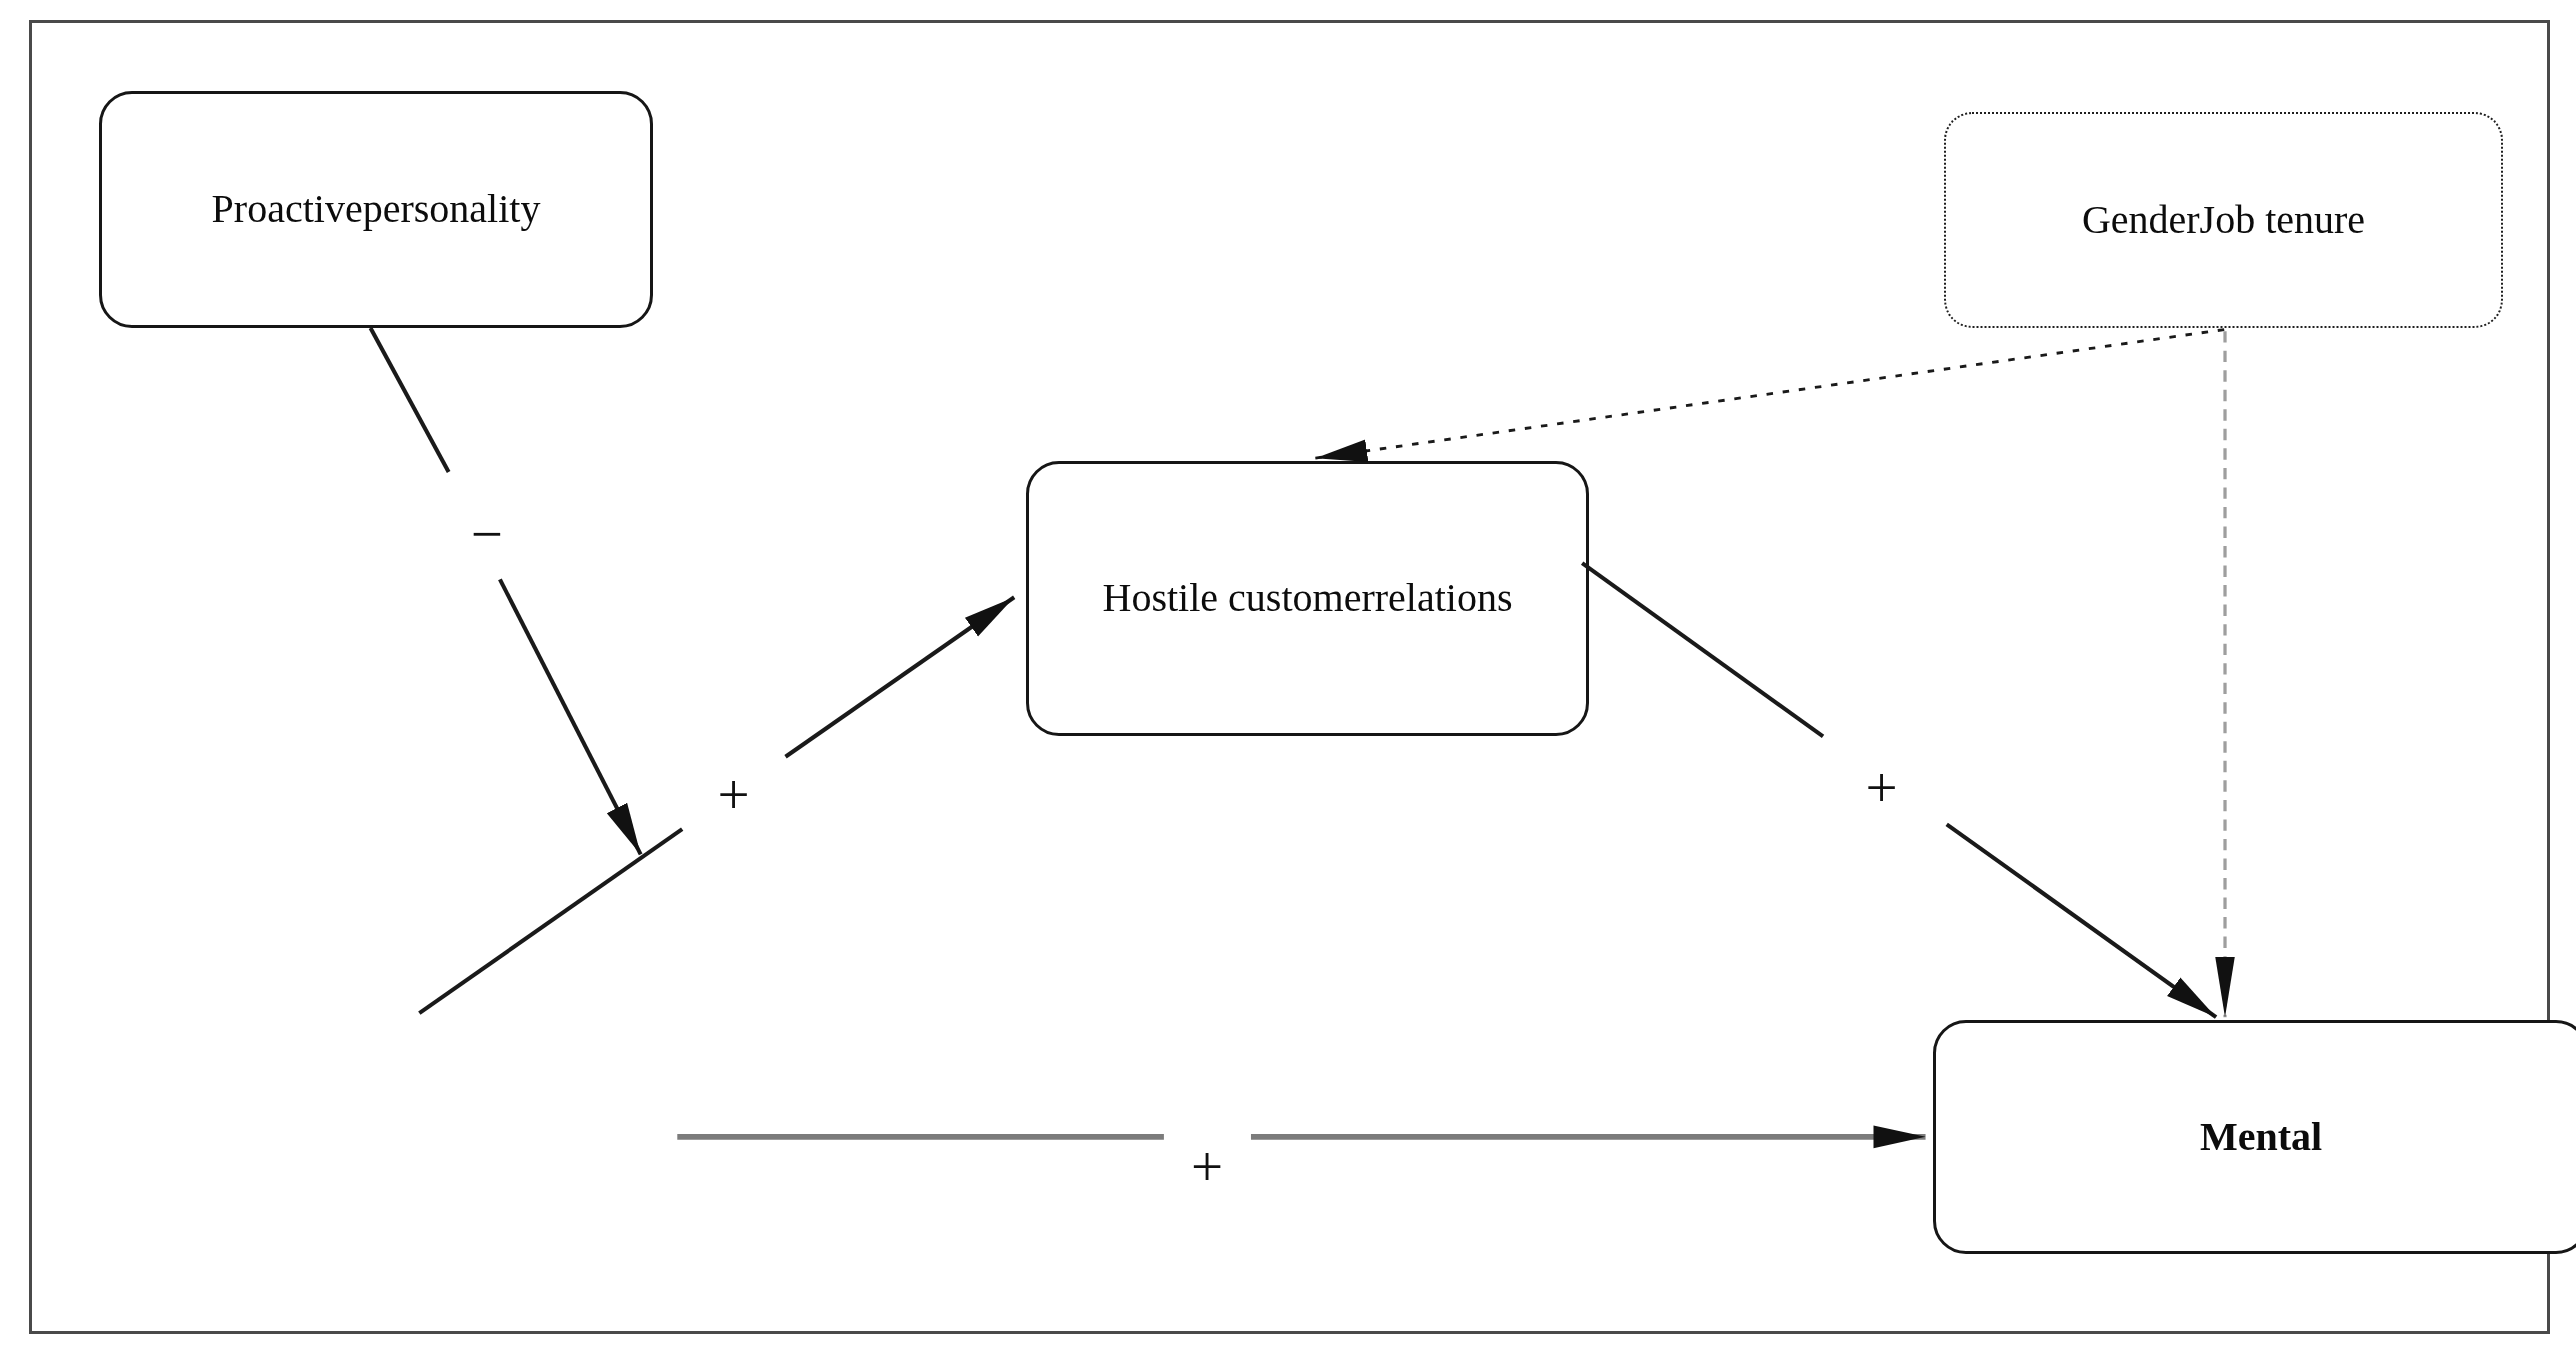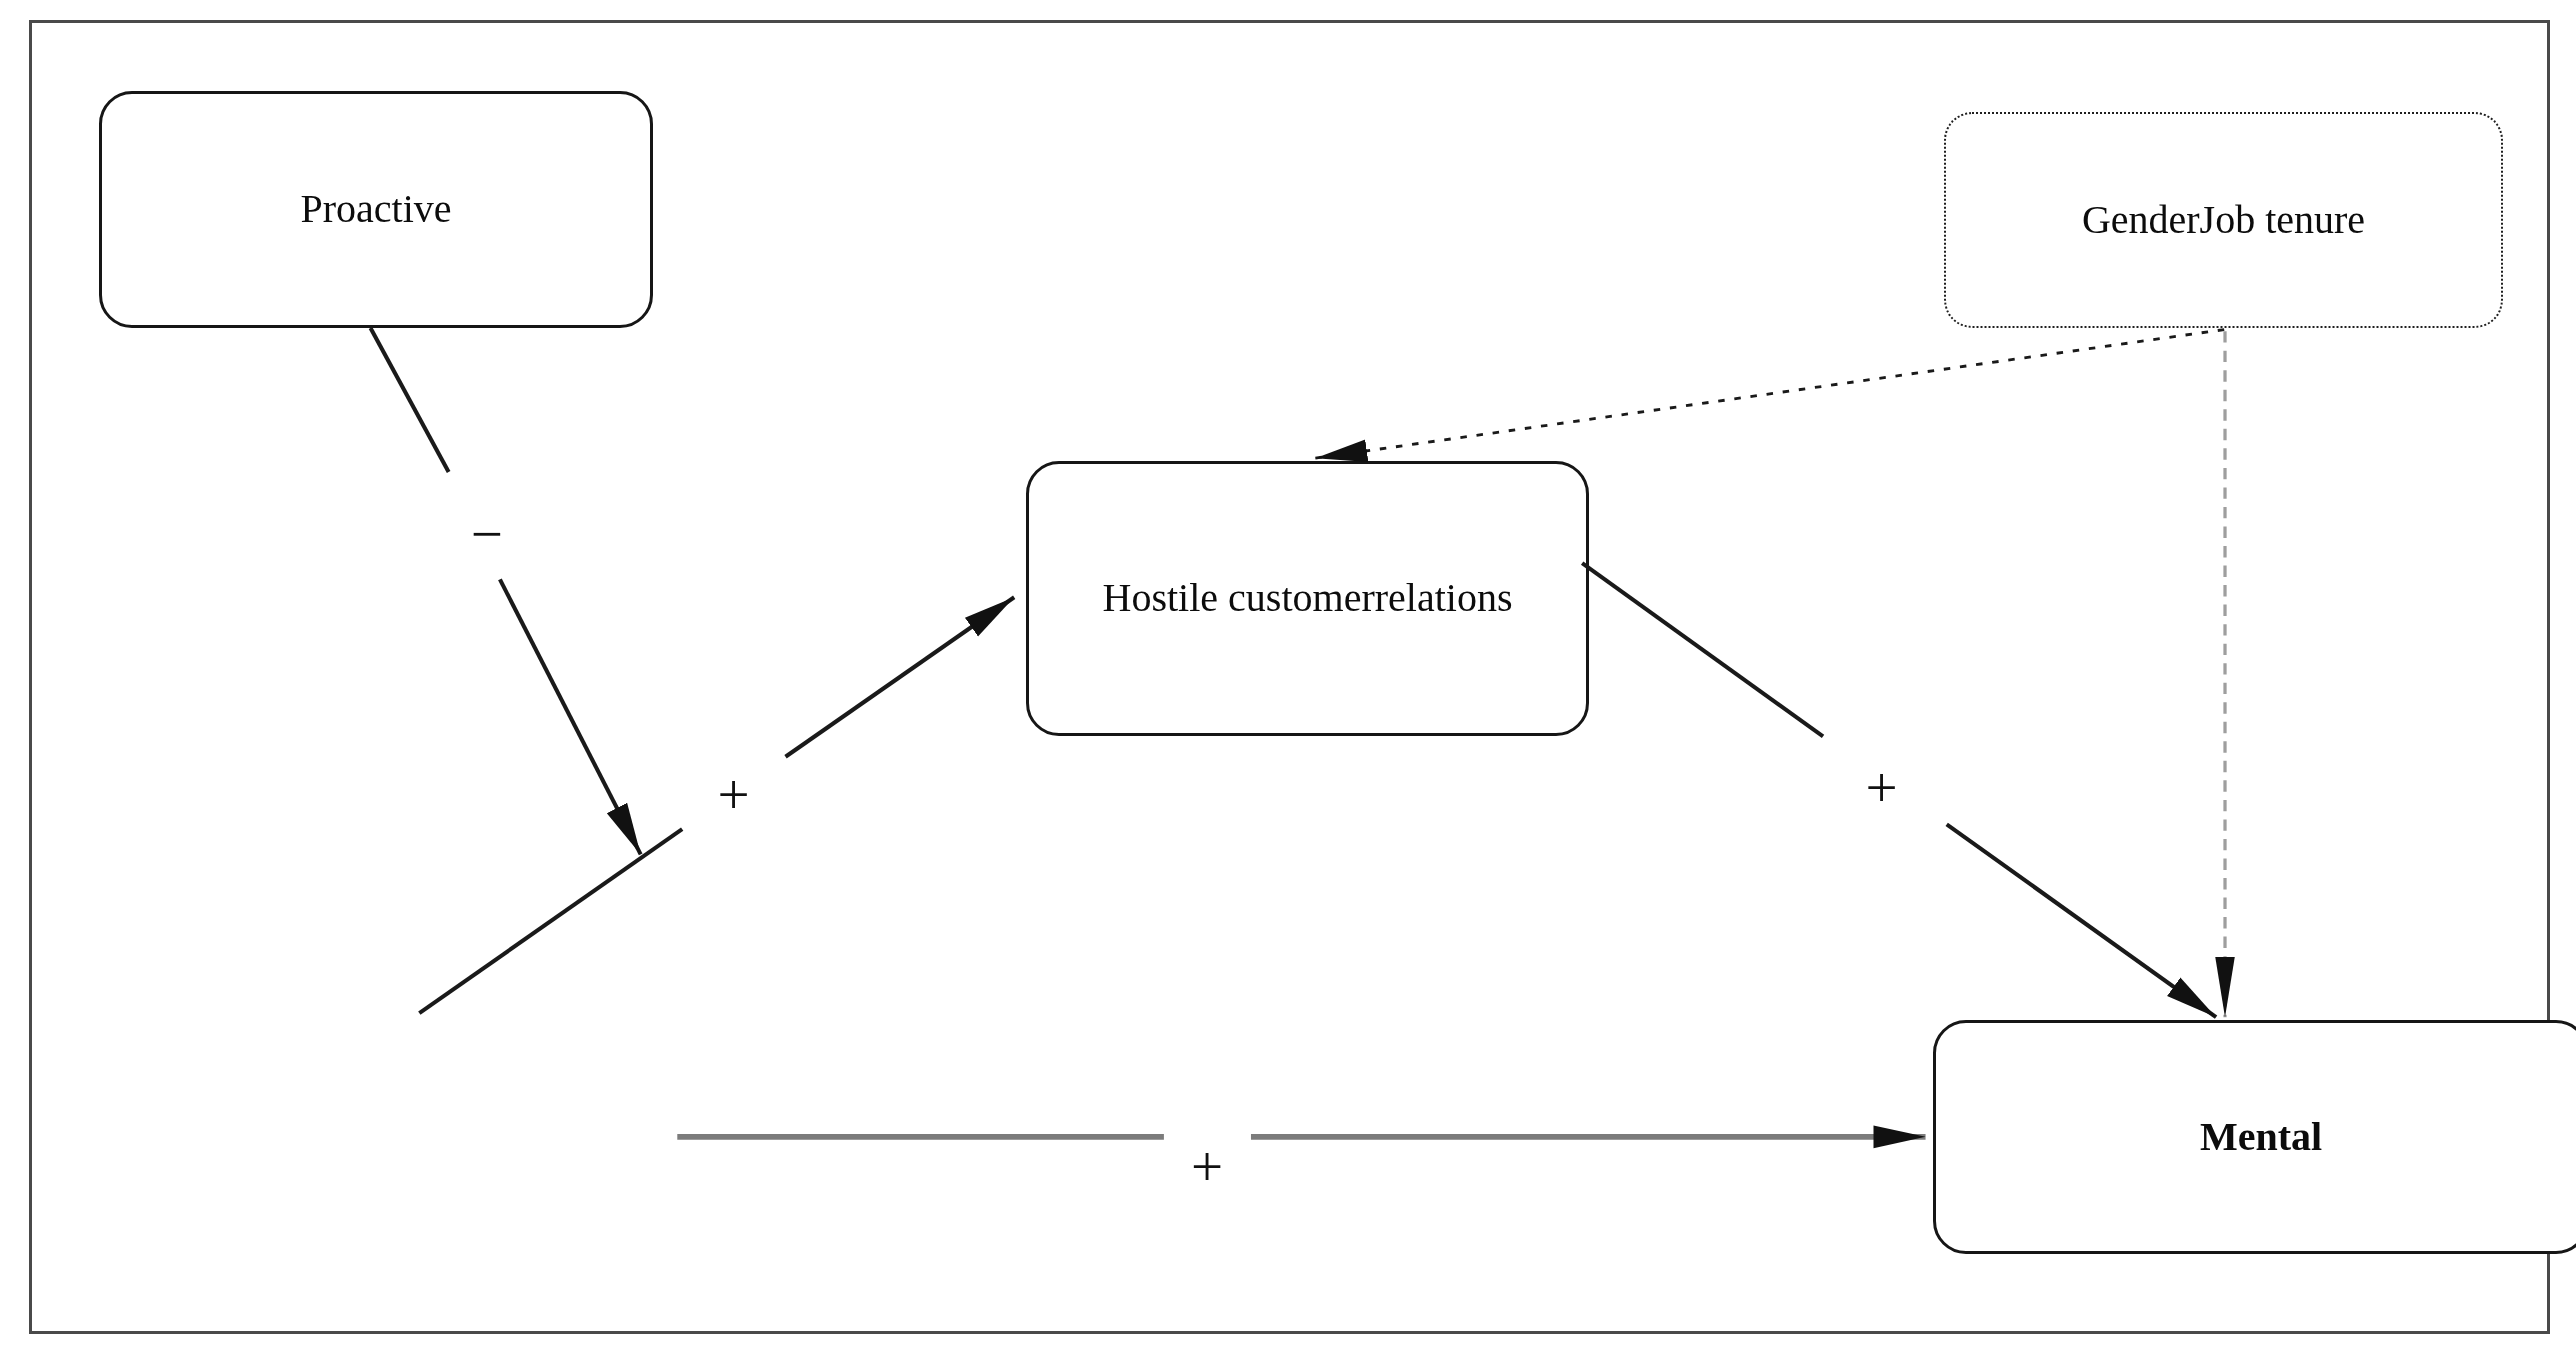--- a/index.html
+++ b/index.html
@@ -29,20 +29,21 @@
 </style>
 </head>
 <body>
 
 <div id="canvas">
 
   <div id="frame"></div>
 
   <div class="node" id="node-proactive">
     <span>Proactive</span>
+    <span>personality</span>
   </div>
 
   <div class="node dotted" id="node-controls">
     <span>Gender</span>
     <span>Job tenure</span>
   </div>
 
   <div class="node" id="node-hostile">
     <span>Hostile customer</span>
     <span>relations</span>

